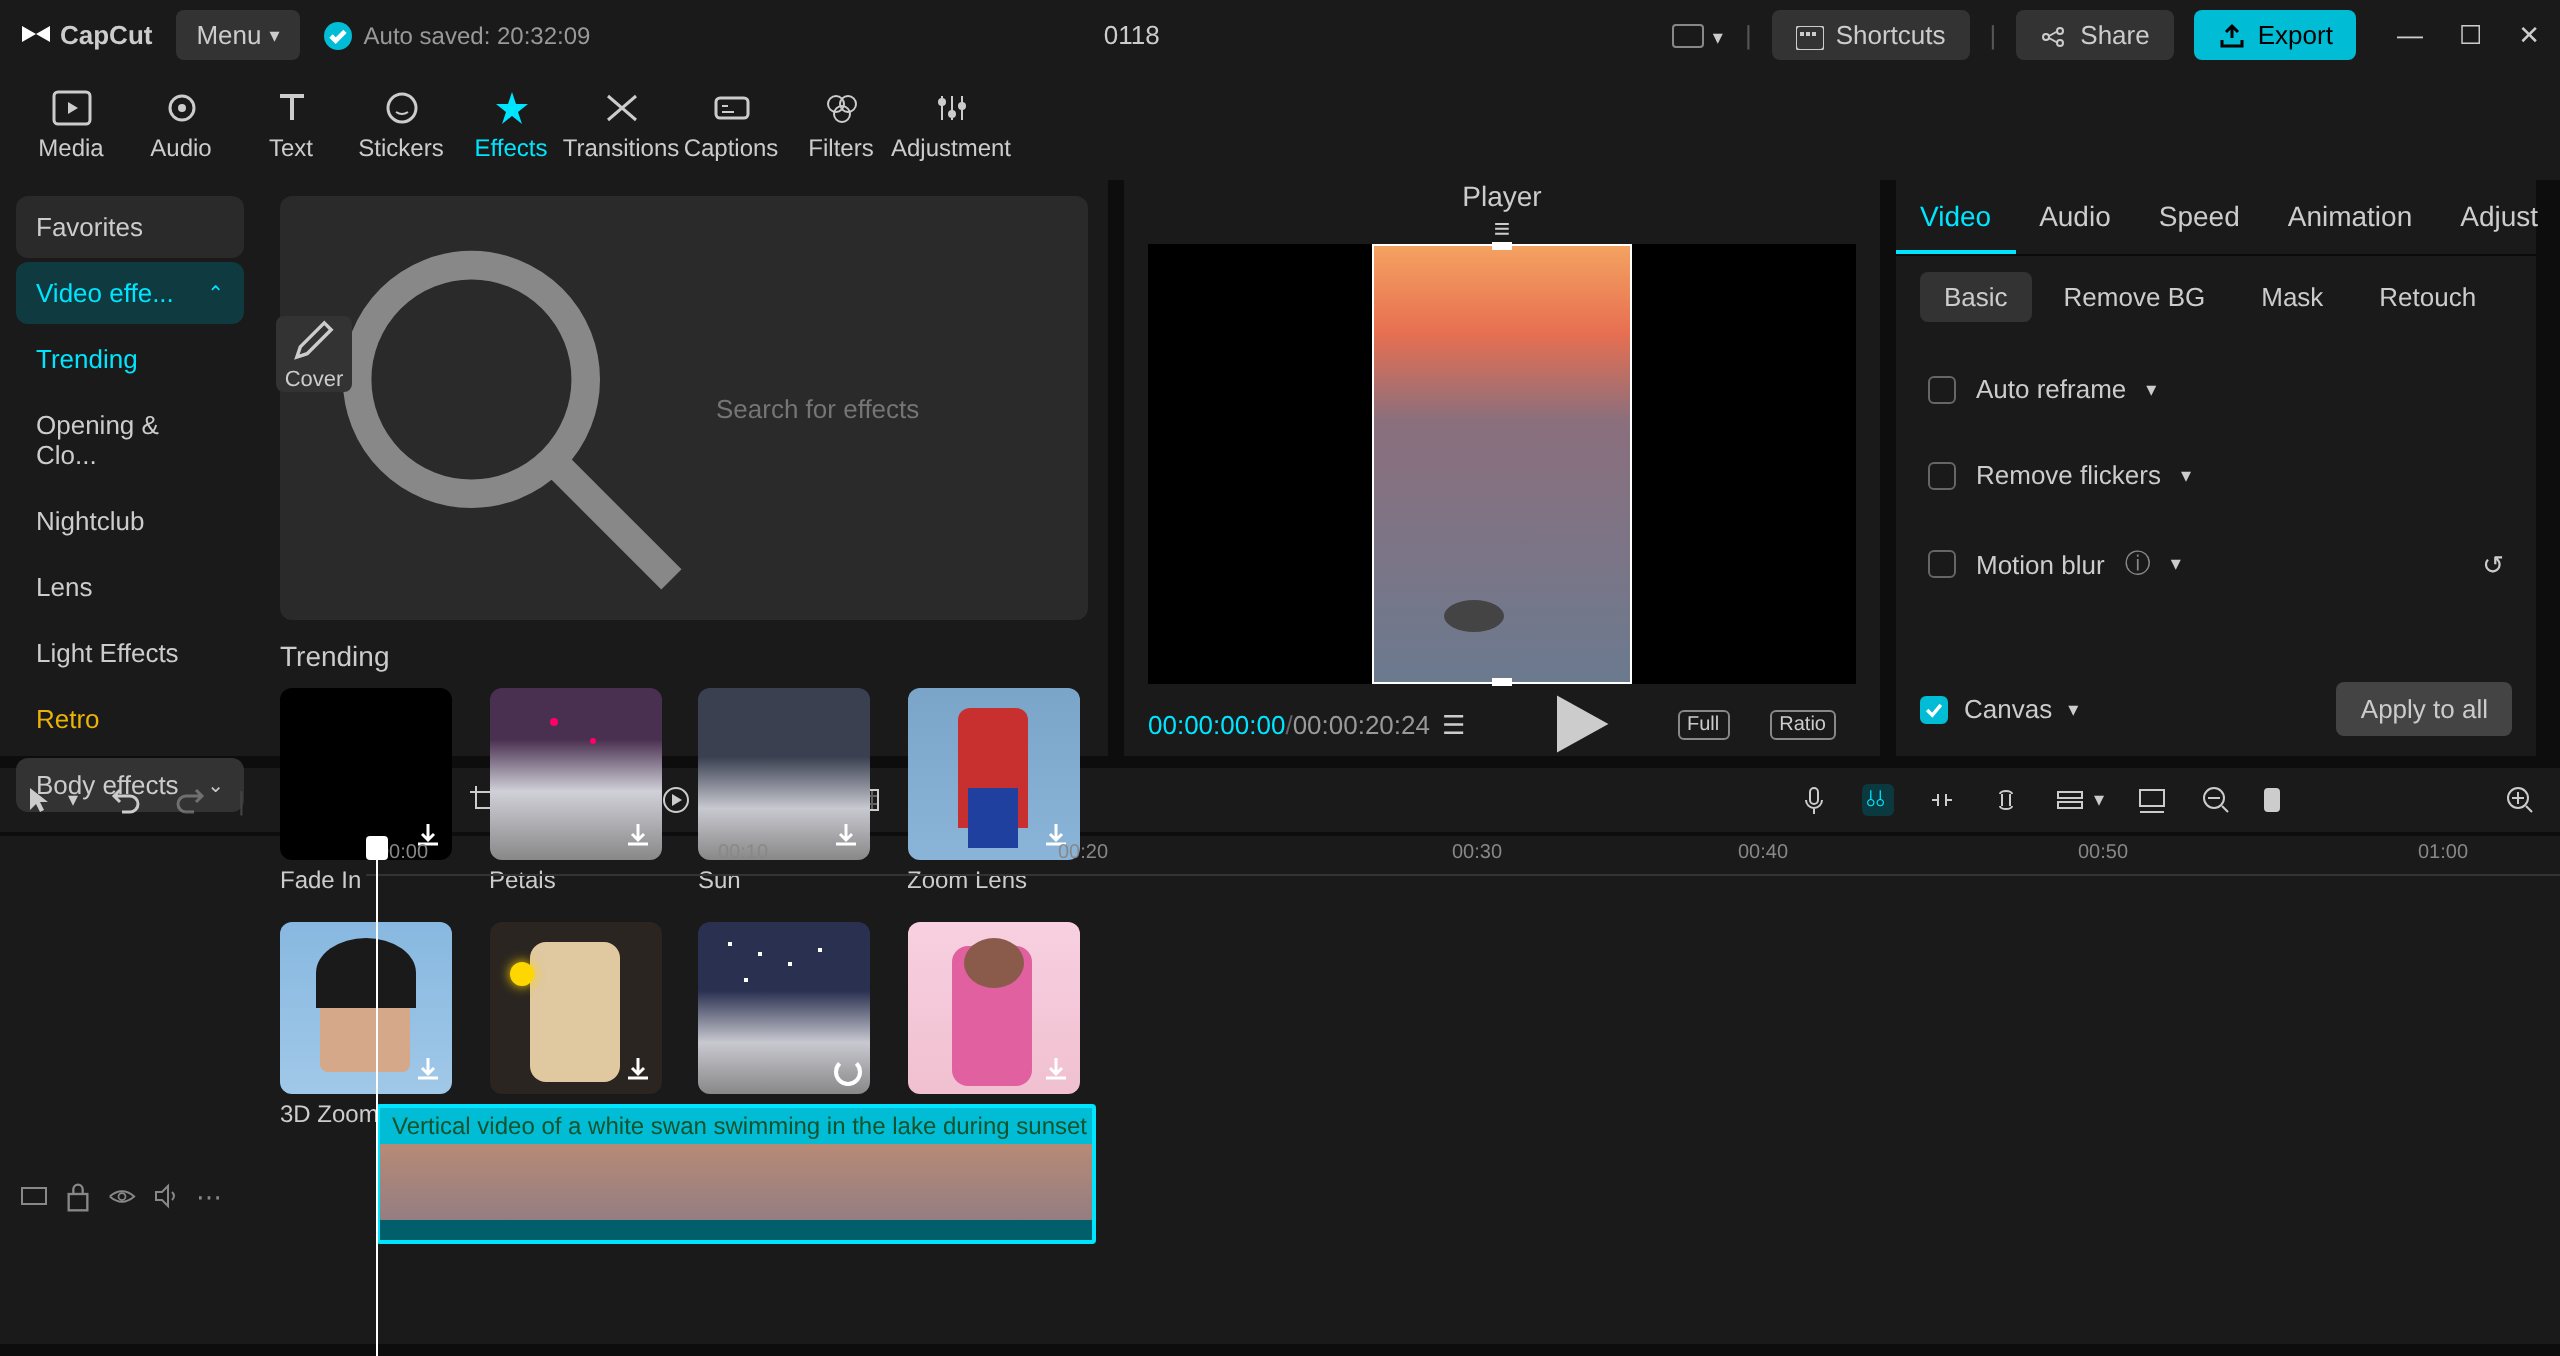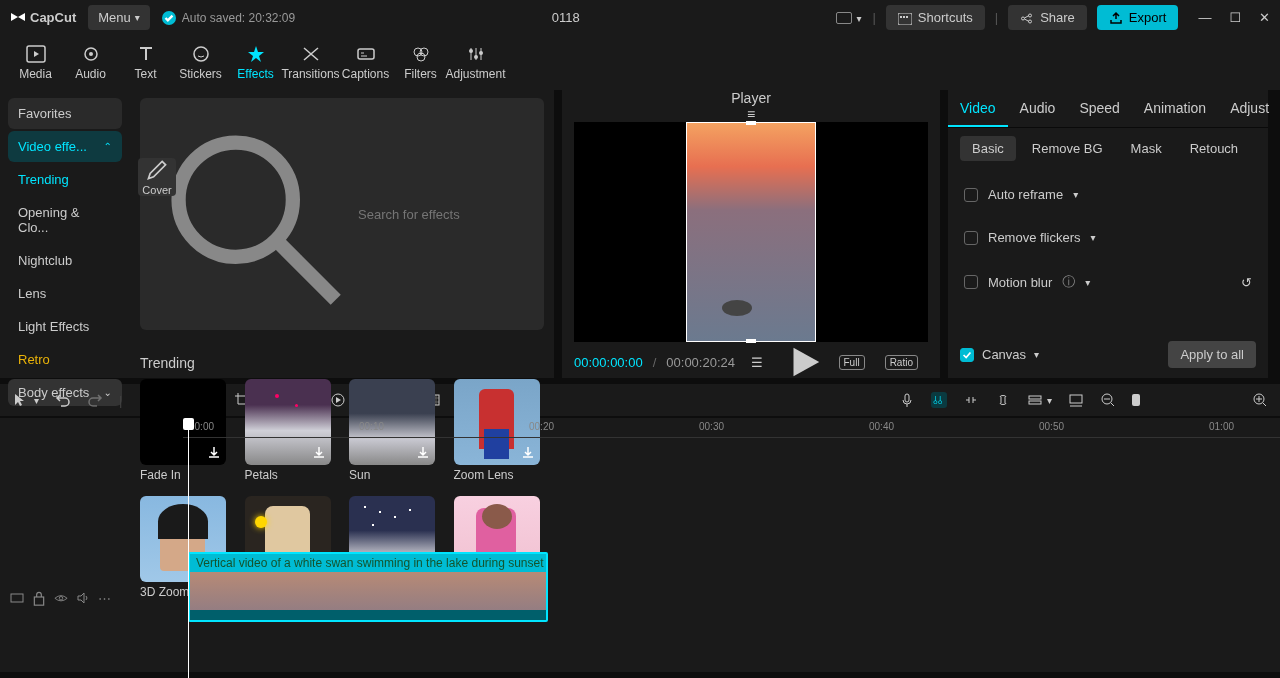--- a/index.html
+++ b/index.html
@@ -28,38 +28,38 @@
 .main { display: flex; height: 288px; }
 .left-panel { width: 554px; background: #1a1a1a; display: flex; margin-right: 8px; }
 .sidebar { width: 130px; padding: 8px; }
 .sb-item { padding: 8px 10px; border-radius: 6px; cursor: pointer; font-size: 13px; margin-bottom: 2px; display: flex; align-items: center; justify-content: space-between; }
 .sb-item.fav { background: #2a2a2a; }
 .sb-item.highlight { background: #0e3a40; color: #00e5ff; }
 .sb-item.active { color: #00e5ff; }
 .sb-bottom { background: #333; padding: 6px 10px; border-radius: 6px; display: flex; align-items: center; justify-content: space-between; font-size: 13px; margin-top: 4px; }
 
 .effects-area { flex: 1; padding: 8px 10px; }
-.search-box { background: #2a2a2a; border-radius: 6px; padding: 16px 10px; display: flex; align-items: center; gap: 8px; margin-bottom: 25px; }
+.search-box { background: #2a2a2a; border-radius: 6px; padding: 6px 10px; display: flex; align-items: center; gap: 8px; margin-bottom: 10px; }
 .search-box input { background: transparent; border: none; color: #999; outline: none; font-size: 13px; flex: 1; }
 .section-title { font-size: 14px; margin-bottom: 8px; }
 .grid { display: grid; grid-template-columns: repeat(4, 1fr); gap: 14px; }
 .card { cursor: pointer; }
 .thumb { width: 86px; height: 86px; border-radius: 6px; background: #333; position: relative; overflow: hidden; }
 .thumb .dl { position: absolute; bottom: 4px; right: 4px; width: 16px; height: 16px; }
 .card-label { font-size: 12px; margin-top: 3px; color: #ccc; white-space: nowrap; overflow: hidden; text-overflow: ellipsis; width: 86px; }
 
 
 .player { width: 378px; background: #1a1a1a; display: flex; flex-direction: column; margin-right: 8px; }
 .player-head { height: 38px; display: flex; align-items: center; justify-content: space-between; padding: 0 12px; font-size: 14px; flex-direction: column; }
 .preview { flex: 1; background: #000; display: flex; align-items: center; justify-content: center; position: relative; margin: 0 12px; }
 .preview-frame { width: 130px; height: 220px; background: linear-gradient(to bottom, #f4a261 0%, #e76f51 20%, #8b6f7d 40%, #6b7a8f 100%); position: relative; border: 1px solid #fff; }
 .preview-frame::before, .preview-frame::after { content: ''; position: absolute; left: 50%; transform: translateX(-50%); width: 10px; height: 4px; background: #fff; }
 .preview-frame::before { top: -2px; } .preview-frame::after { bottom: -2px; }
 .swan { position: absolute; bottom: 25px; left: 35px; width: 30px; height: 16px; background: #444; border-radius: 50%; }
-.player-ctrl { height: 40px; display: flex; align-items: center; padding: 0 12px; gap: 10px; }
+.player-ctrl { height: 40px; display: flex; align-items: center; padding: 0 12px; }
 .time-cur { color: #00e5ff; font-size: 13px; }
 .time-dur { color: #999; font-size: 13px; }
 .pc-right { margin-left: auto; display: flex; gap: 10px; align-items: center; }
 .pc-badge { border: 1px solid #888; border-radius: 3px; padding: 1px 4px; font-size: 10px; }
 
 
 .right-panel { width: 320px; background: #1a1a1a; display: flex; flex-direction: column; }
 .rp-tabs { display: flex; height: 38px; border-bottom: 1px solid #0a0a0a; }
 .rp-tab { padding: 10px 12px; cursor: pointer; font-size: 14px; }
 .rp-tab.active { color: #00e5ff; border-bottom: 2px solid #00e5ff; }
@@ -542,21 +542,21 @@
     <svg width="14" height="14" viewBox="0 0 14 14">
         <path d="M10 2 L12 4 L5 11 L2 12 L3 9 Z" stroke="#ccc" fill="none"></path>
       </svg>
     <span>Cover</span>
   </div>
   <div class="tl-track" style="margin-left:48px">
     <div class="ruler">
       <span class="ruler-mark" style="left:6px">00:00</span>
       <span class="ruler-mark" style="left:176px">00:10</span>
       <span class="ruler-mark" style="left:346px">00:20</span>
-      <span class="ruler-mark" style="left:516px">00:30</span>
+      <span class="ruler-mark" style="left:543px">00:30</span>
       <span class="ruler-mark" style="left:686px">00:40</span>
       <span class="ruler-mark" style="left:856px">00:50</span>
       <span class="ruler-mark" style="left:1026px">01:00</span>
     </div>
     <div class="playhead"></div>
     <div class="clip">
       <div class="clip-label">Vertical video of a white swan swimming in the lake during sunset</div>
       <div class="clip-audio"></div>
     </div>
   </div>

